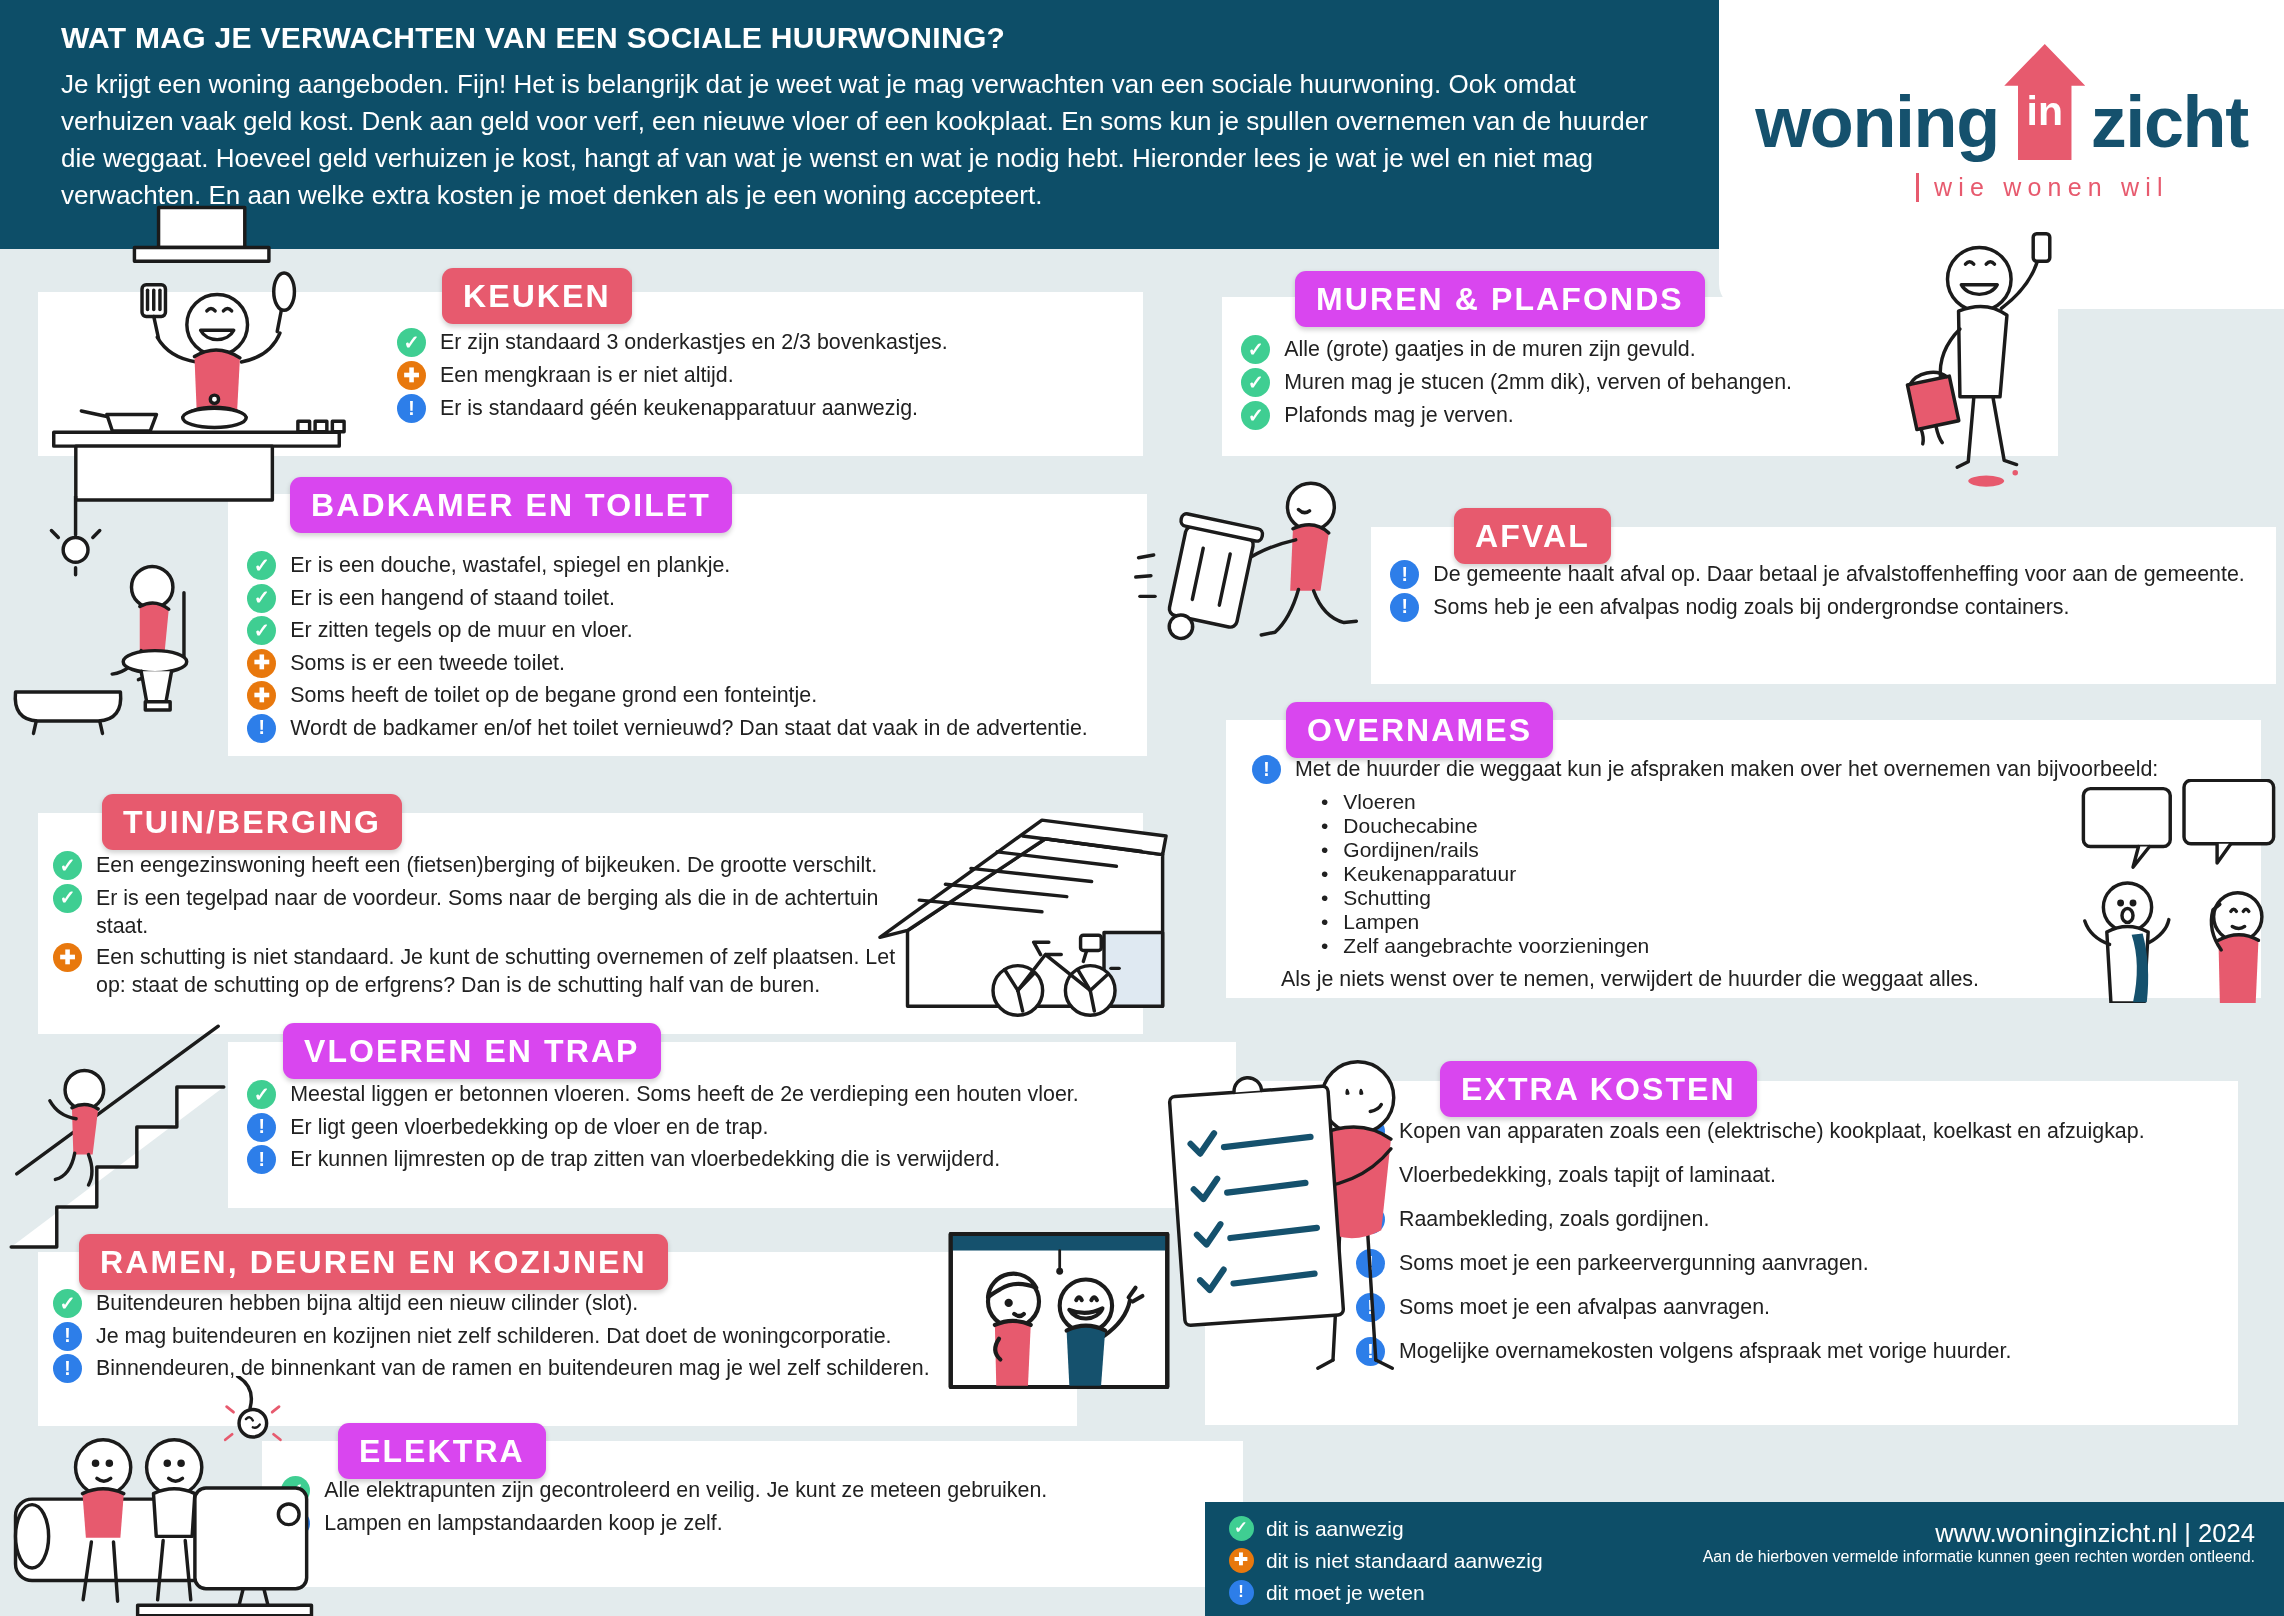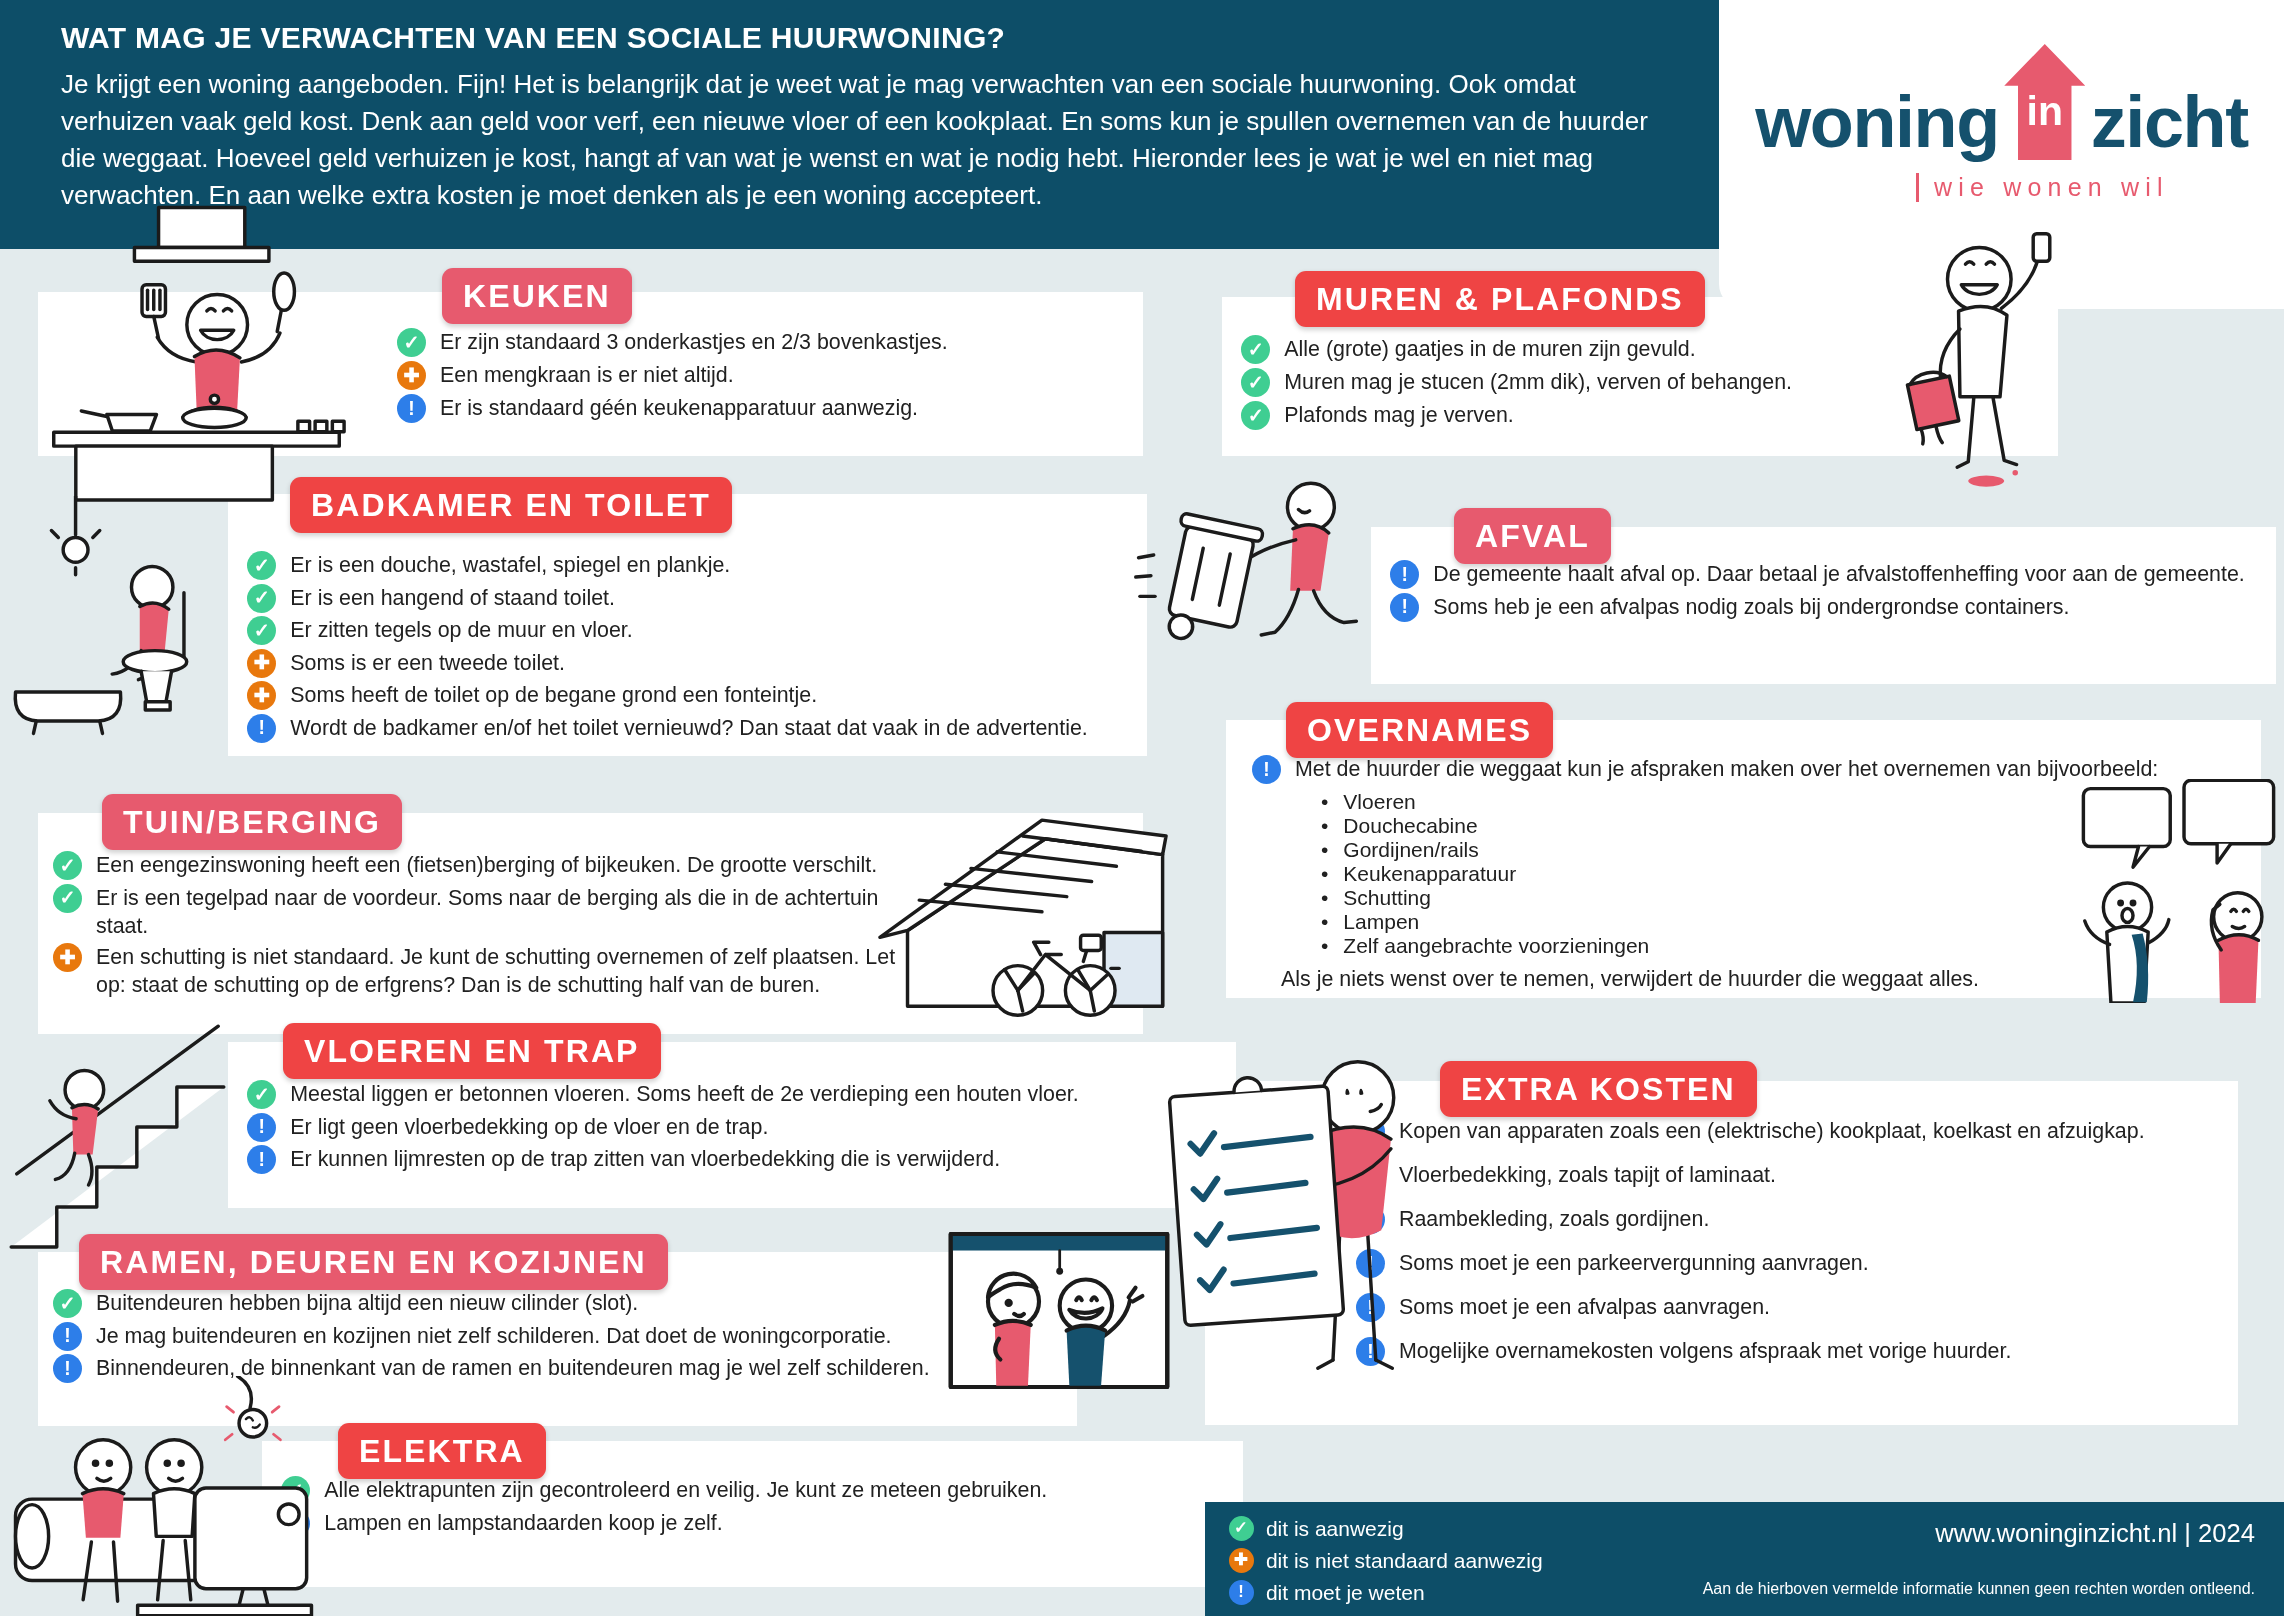--- a/index.html
+++ b/index.html
@@ -17,21 +17,21 @@
   .logo-word { color:#15516d; font-size:72px; font-weight:bold; letter-spacing:-1.4px; }
   .logo-house { position:relative; width:81px; height:116px; background:#e75a6e; margin:-40px 5.5px 0 5.5px;
     clip-path: polygon(50% 0%, 100% 36%, 83% 36%, 83% 100%, 17% 100%, 17% 36%, 0% 36%); }
   .logo-in { position:absolute; left:50%; top:58%; transform:translate(-50%,-50%); color:#ffffff; font-size:41px; font-weight:bold; }
   .logo-tagline { margin:9.7px 0 0 197px; color:#e75a6e; font-size:25px; letter-spacing:6.2px; border-left:3.5px solid #e75a6e; padding-left:15px; width:max-content; }
 
   
   .card { position:absolute; background:#ffffff; z-index:2; }
   .badge { position:absolute; z-index:7; color:#ffffff; font-size:32px; font-weight:bold; letter-spacing:2.1px; padding:9.7px 21px; border-radius:11px; box-shadow:0 2.8px 5.5px rgba(0,0,0,0.18); white-space:nowrap; }
   .badge.red { background:#e75a6e; }
-  .badge.teal { background:#ef4444; }
+  .badge.teal { background:#d946ef; }
 
   .item { display:flex; gap:14px; align-items:flex-start; margin-bottom:3.5px; }
   .item-text { font-size:21.4px; line-height:28px; color:#212121; }
   .dot { flex:0 0 29px; width:29px; height:29px; border-radius:50%; display:flex; align-items:center; justify-content:center; color:#ffffff; font-weight:bold; font-size:19.3px; line-height:1; margin-top:0px; }
   .dot.c { background:#3fce92; }
   .dot.p { background:#e8780d; }
   .dot.i { background:#2d7ee9; }
 
   .card.keuken   { left:38px;  top:292px;  width:1105px; height:164px; padding:36px 28px 0 359px; }
   .card.muren    { left:1222px;top:297px;  width:836px; height:159px; padding:38px 21px 0 19.3px; }
@@ -49,21 +49,21 @@
   .bullets { margin:5.5px 0 7px 69px; }
   .bullet { display:flex; gap:15px; font-size:21px; line-height:24px; color:#212121; }
   .bdot { font-size:21px; }
   .outro { margin-left:29px; font-size:21.4px; line-height:28px; color:#212121; }
 
   
   .footer { position:absolute; left:1205px; top:1502px; width:1079px; height:114px; background:#0d4e68; z-index:4; display:flex; justify-content:space-between; padding:14px 29px 11px 23.5px; }
   .legend-item { display:flex; gap:12.4px; align-items:center; margin-bottom:7px; }
   .legend-item .dot { flex:0 0 25px; width:25px; height:25px; font-size:16.6px; }
   .legend-text { color:#ffffff; font-size:21px; }
-  .footer-right { display:flex; flex-direction:column; align-items:flex-end; justify-content:space-between; padding:2.8px 0 7px 0; }
+  .footer-right { display:flex; flex-direction:column; align-items:flex-end; padding:2.8px 0 7px 0; }
   .site { color:#ffffff; font-size:25.6px; }
   .disclaimer { color:#ffffff; font-size:16px;margin-left:43px; }
 
   
   .illus { position:absolute; z-index:6; }
   .illus svg { display:block; width:100%; height:100%; }
 </style>
 </head>
 <body>
 

